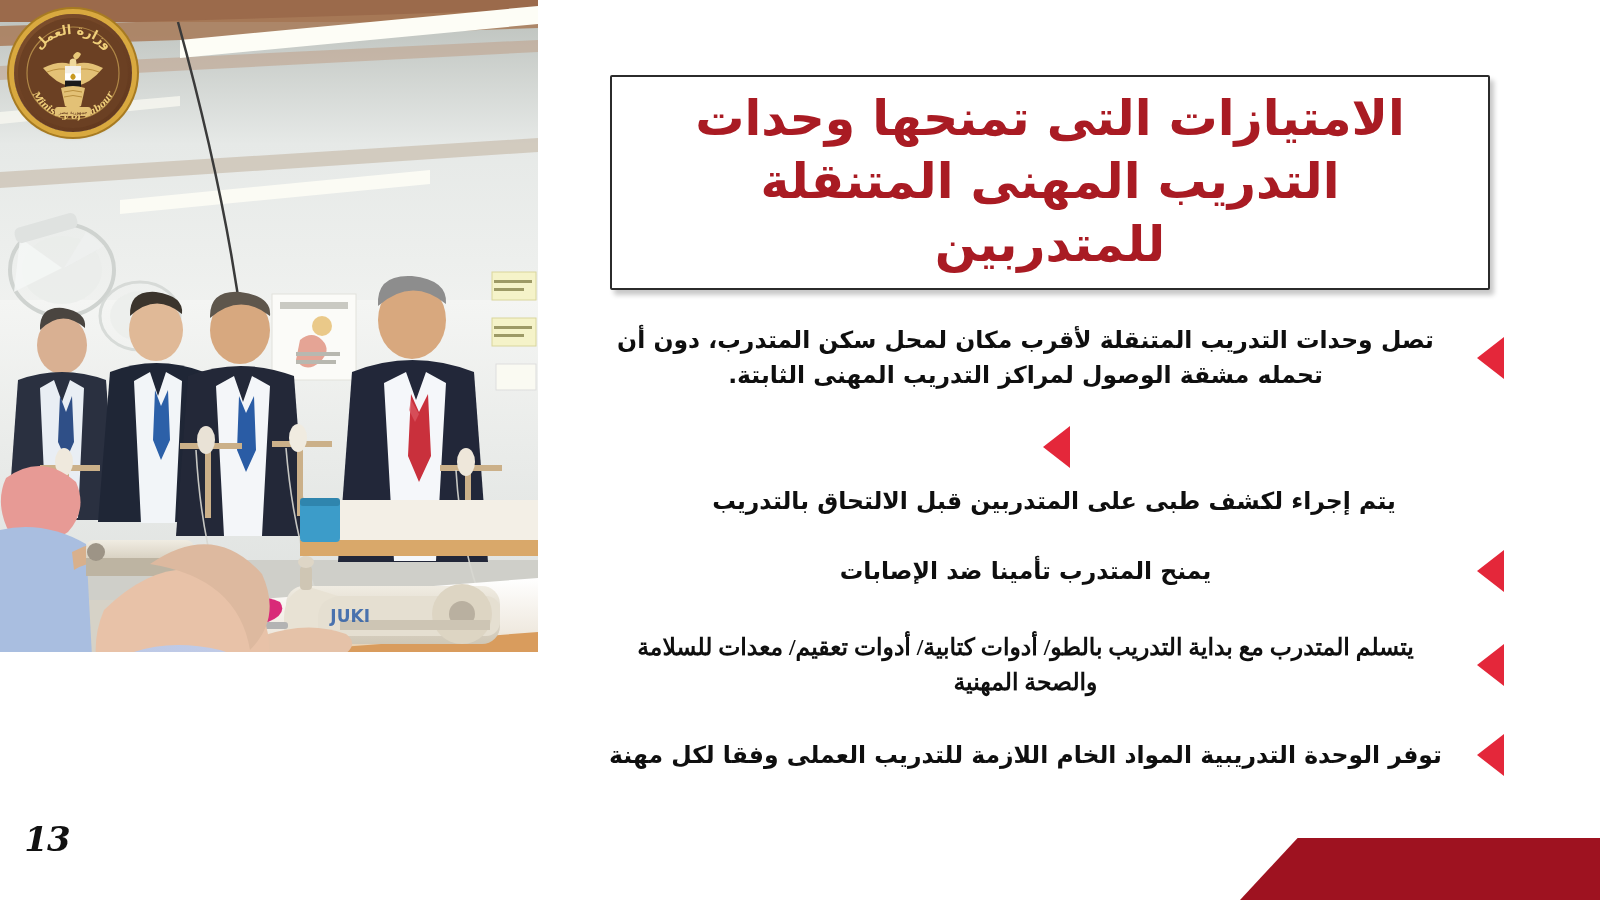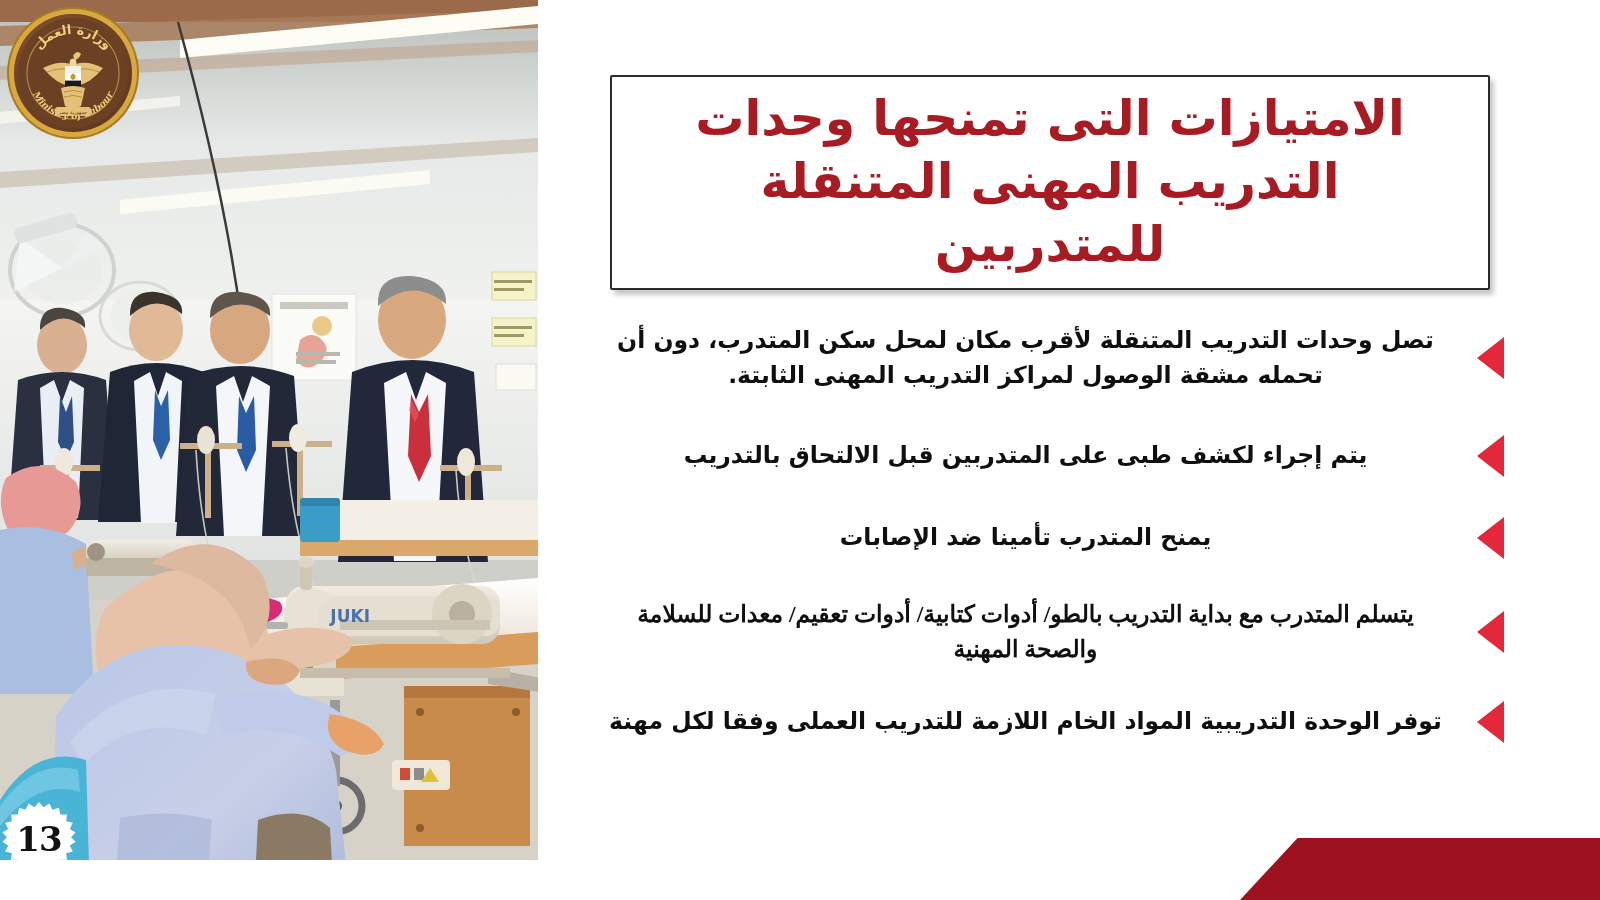--- a/index.html
+++ b/index.html
@@ -7,39 +7,39 @@
   body{
     width:1600px;height:900px;
     background:#ffffff;
     font-family:"DejaVu Sans","Liberation Sans",sans-serif;
     overflow:hidden;position:relative;
   }
   .slide{position:relative;width:1600px;height:900px;background:#fff;overflow:hidden;}
 
   
   .photo-panel{
-    position:absolute;left:0;top:0;width:538px;height:860px;overflow:hidden;
+    position:absolute;left:0;top:0;width:538px;height:652px;overflow:hidden;
     background:#cfd4d8;
     text-align:right;
   }
   .photo-svg{position:absolute;left:0;top:0;width:538px;height:900px;display:block;}
 
   
   .logo{
     position:absolute;left:14px;top:14px;width:118px;height:118px;
     border-radius:50%;
     background:radial-gradient(circle at 38% 32%, #8c5a33 0%, #6d4124 55%, #5a3219 100%);
     box-shadow:0 0 0 5px #d9a93f, 0 0 0 7px #a77b22, 0 2px 6px rgba(0,0,0,.45);
     overflow:hidden;
   }
   .logo svg{display:block;width:118px;height:118px;}
 
   
   .page-badge{
-    position:absolute;left:0;top:800px;width:78px;height:78px;
+    position:absolute;left:8px;top:800px;width:78px;height:78px;font-style:italic;
   }
   .page-badge .num{
     position:absolute;inset:0;display:flex;align-items:center;justify-content:center;
     font-family:"DejaVu Serif","Liberation Serif",serif;
     font-size:34px;font-weight:700;color:#111;letter-spacing:-1px;
     transform:rotate(-4px);
   }
 
   
   .title-box{
@@ -92,21 +92,21 @@
     padding-left:10px;
   }
   .b1{min-height:92px;}
   .b2{min-height:60px;}
   .b3{min-height:60px;}
   .b4{min-height:92px;font-family:Liberation Serif, serif;}
   .b5{min-height:60px;}
   .b6{min-height:92px;}
 
   .b1{margin-bottom:22px;}
-  .b2{margin-bottom:22px;}
+  .b2{margin-bottom:22px;flex-direction:column;}
   .b3{margin-bottom:18px;}
   .b4{margin-bottom:14px;}
   .b5{margin-bottom:22px;}
 
   
   .corner-decor{
     position:absolute;right:0;bottom:0;width:360px;height:62px;
     background:#9E1220;
     clip-path:polygon(16% 0%, 100% 0%, 100% 100%, 0% 100%);
   }

